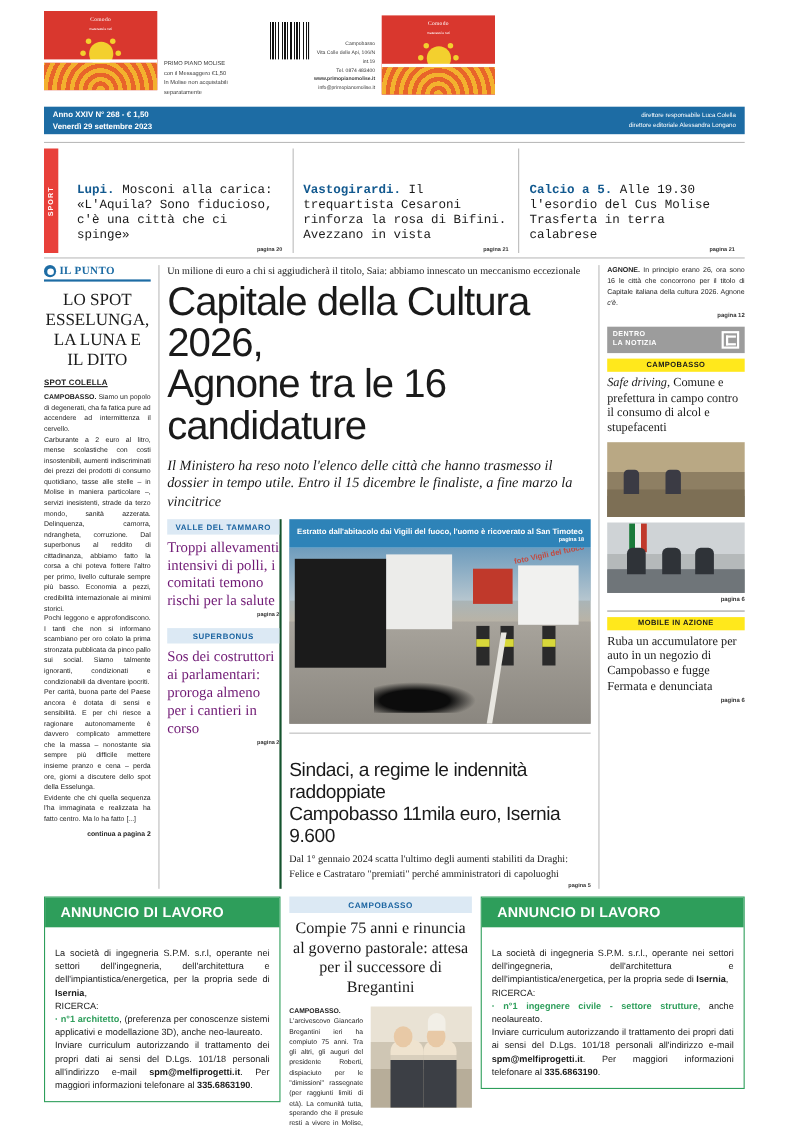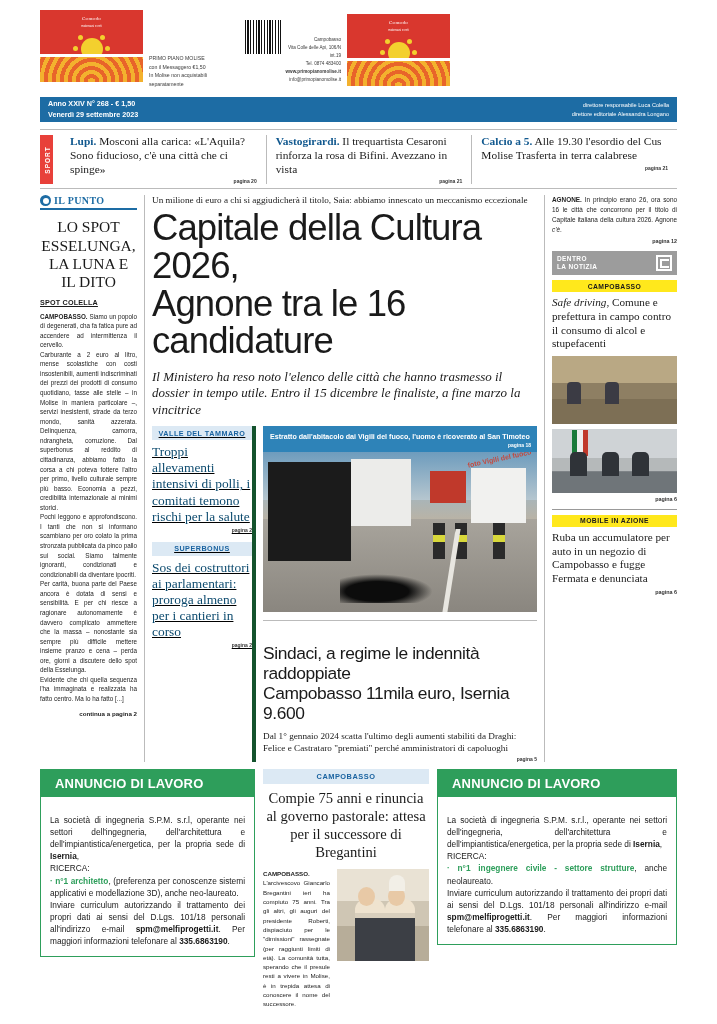--- a/index.html
+++ b/index.html
@@ -94,21 +94,21 @@
   .sport-tab {
     width: 13px; background:#e8403a; color:#fff; margin-right: 8px; position:relative; flex:none;
   }
   .sport-tab span {
     position:absolute; left:50%; top:50%;
     transform: translate(-50%,-50%) rotate(-90deg);
     font-size:6.5px; font-weight:bold; letter-spacing:1px; white-space:nowrap;
   }
   .sport-item { flex:1; padding: 0 9px; position:relative; }
   .sport-item + .sport-item { border-left: 1px solid #bbb; }
-  .sport-item p { font-size: 11.4px; line-height: 1.21; color:#1a1a1a; font-family:Liberation Serif, serif;}
+  .sport-item p { font-size: 11.4px; line-height: 1.21; color:#1a1a1a; font-family:Liberation Mono, monospace;margin-top:32px;}
   .sport-item p b { color:#12598f; font-weight:bold; }
   .pg { font-size:5px; font-weight:bold; color:#333; text-align:right; margin-top:2px; }
 
   
   .body-grid { display:flex; margin-top: 6px; }
   .col-punto { width: 105px; flex:none; padding-right: 7px; border-right: 1px solid #bbb; }
   .col-main { flex:1; padding: 0 7px; }
   .col-right { width: 133px; flex:none; padding-left: 7px; border-left: 1px solid #bbb;}
 
   
@@ -133,30 +133,30 @@
     font-family:"Liberation Sans", sans-serif; font-weight: normal;
     font-size: 36.5px; line-height: 1.03; color:#1a1a1a; letter-spacing:-0.9px;
     text-align:left; margin-top: 1px;
   }
   .main-sub {
     font-family:"Liberation Serif", serif; font-style: italic; font-size:13px;
     line-height:1.27; color:#1a1a1a; margin-top: 9px; margin-bottom: 8px;
   }
 
   .mid-grid { display:flex; }
-  .mid-left { width: 104px; flex:none; padding-right:0; border-right:4px solid #14532d;text-decoration:underline;}
+  .mid-left { width: 104px; flex:none; padding-right:0; border-right:2px solid #14532d;}
   .mid-right { flex:1; padding-left: 7px; }
 
   .sec-label {
     background:#dce9f4; color:#1a63a0; font-size:7.2px; font-weight:bold;
     text-align:center; letter-spacing:.5px; padding: 2.5px 0; margin-bottom:4px;
   }
   .mid-left h3 {
     font-family:"Liberation Serif", serif; font-weight: normal; font-size:13.4px;
-    line-height:1.2; color:#0c4a6e; text-align:left;
+    line-height:1.2; color:#701a75; text-align:left;
   }
   .mid-left .blk { margin-bottom: 9px; }
 
   
   .photo-block { position:relative; }
   .photo-title {
     background:#2e83b8; color:#fff; padding: 4px 6px 4px 7px;
   }
   .photo-title h2 { font-size:17.5px; line-height:1.1; font-weight:bold; letter-spacing:-0.3px;}
   .photo-title .dek { font-size:7.1px; font-weight:bold; margin-top:3px; }

